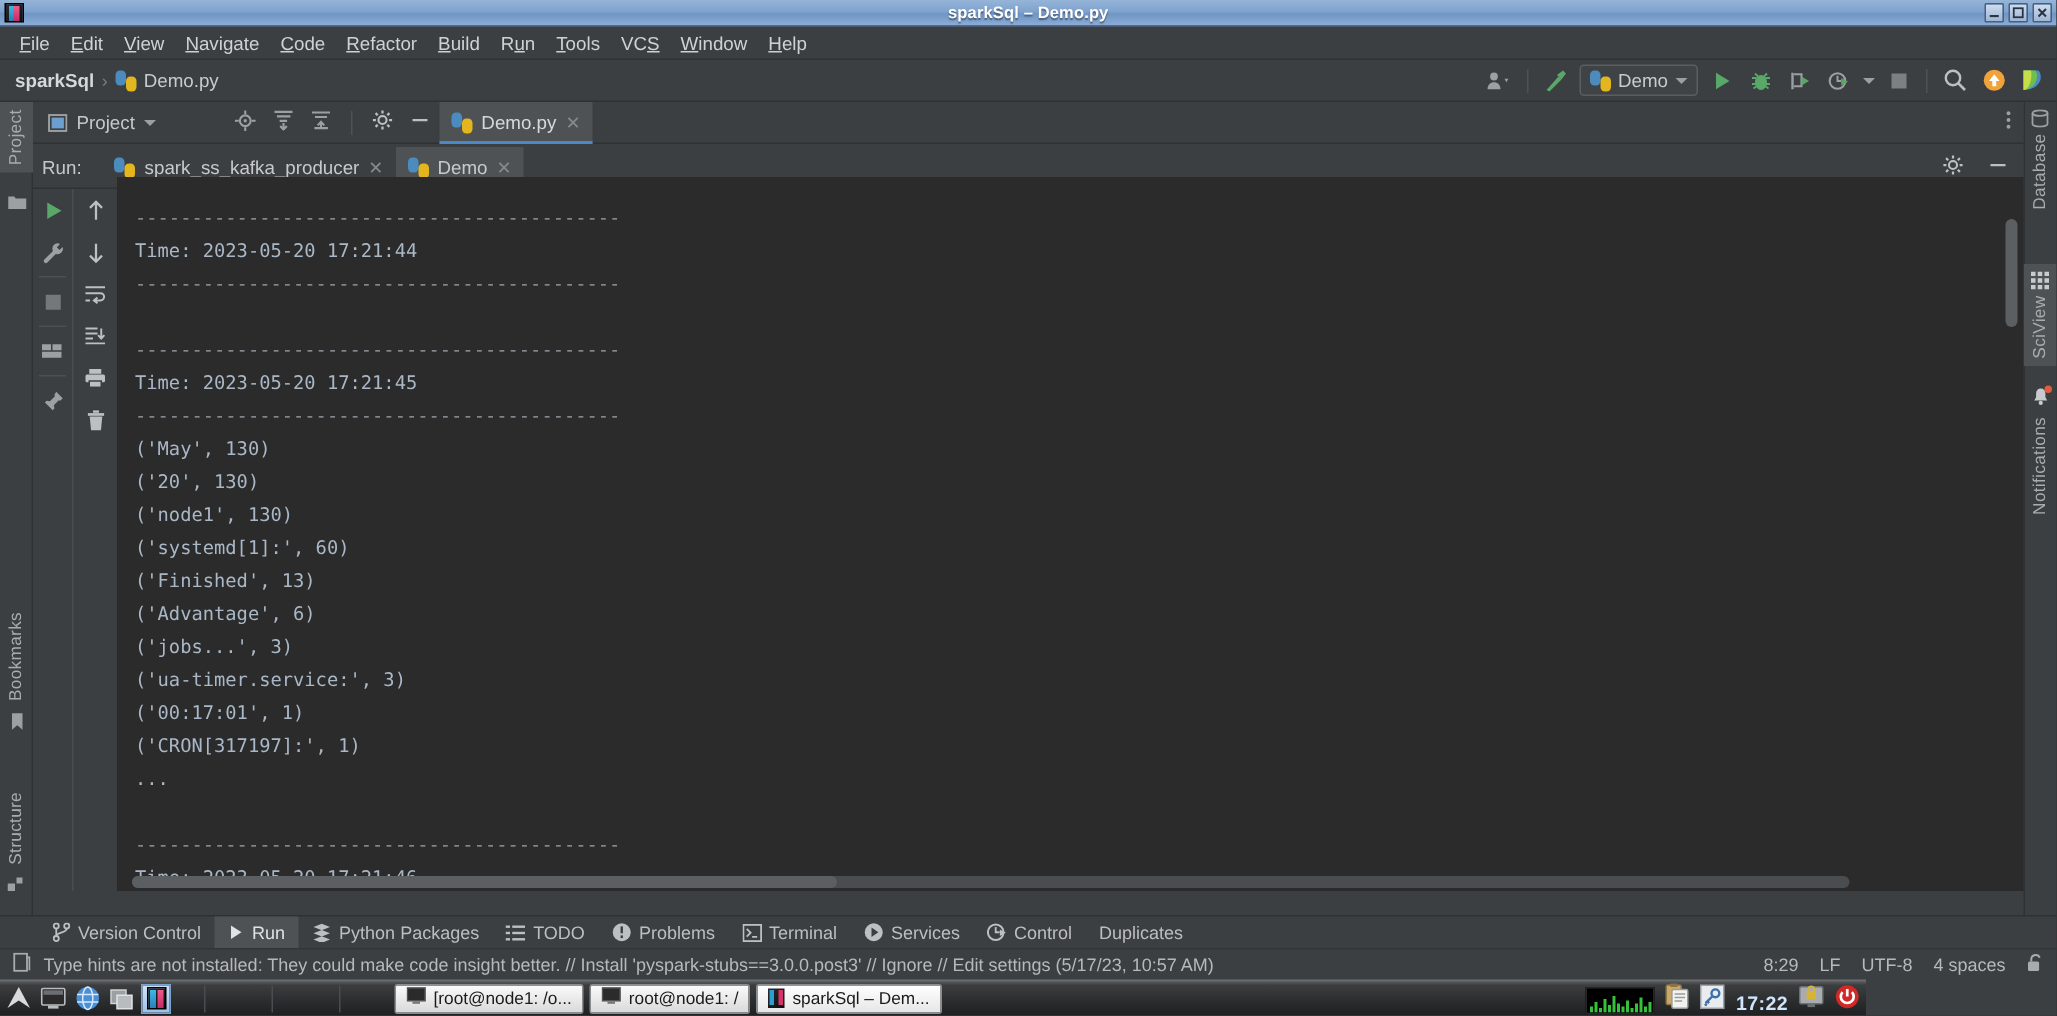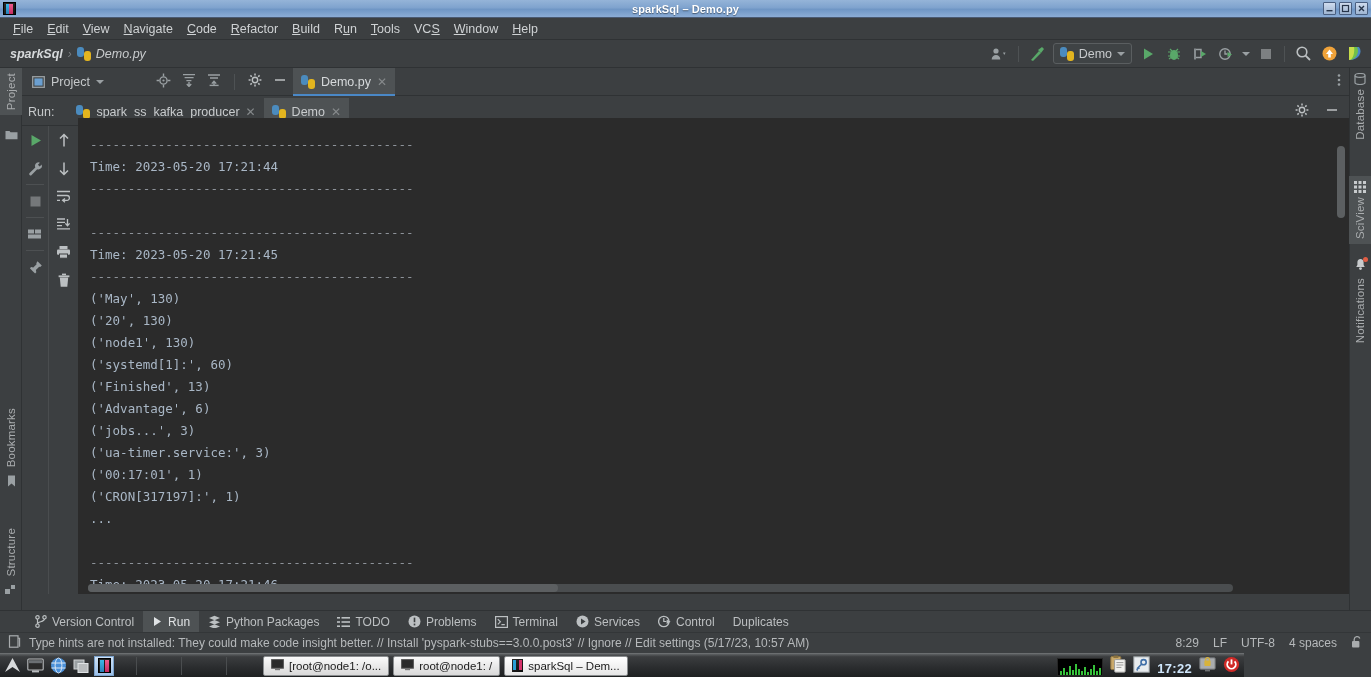--- a/index.html
+++ b/index.html
@@ -59,21 +59,21 @@
     padding: 2px 7px; font-size: 12.5px; color: #cfd2d4; cursor: default;
   }
   .menu-item u { text-decoration: underline; }
 
   
   .toolbar {
     position:absolute; top:40px; left:0; width:1371px; height:28px;
     background:#3c3f41; display:flex; align-items:center;
     border-bottom:1px solid #2f3234;
   }
-  .breadcrumb { display:flex; align-items:flex-end; padding-left:10px; gap:5px;font-style:italic; }
+  .breadcrumb { display:flex; align-items:flex-end; padding-left:10px; gap:5px; }
   .bc-proj { font-size:12.5px; font-weight:bold; color:#d6d9db; }
   .bc-sep { color:#7b7f82; font-size:12px; }
   .bc-file { font-size:12.5px; color:#c8cbcd; }
   .tb-right { margin-left:auto; display:flex; align-items:center; gap:6px; padding-right:6px; }
   .tb-ico { width:20px; height:20px; display:flex; align-items:center; justify-content:center; }
   .tb-div { width:1px; height:16px; background:#4e5254; margin:0 2px; }
   .runcfg {
     display:flex; align-items:center; gap:5px; height:21px; padding:0 6px;
     border:1px solid #5a5e60; border-radius:3px; background:#3f4345;
   }

